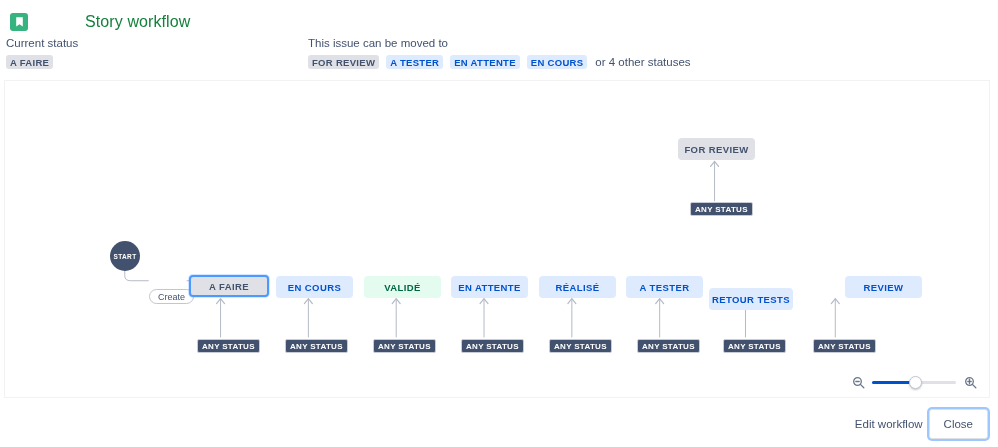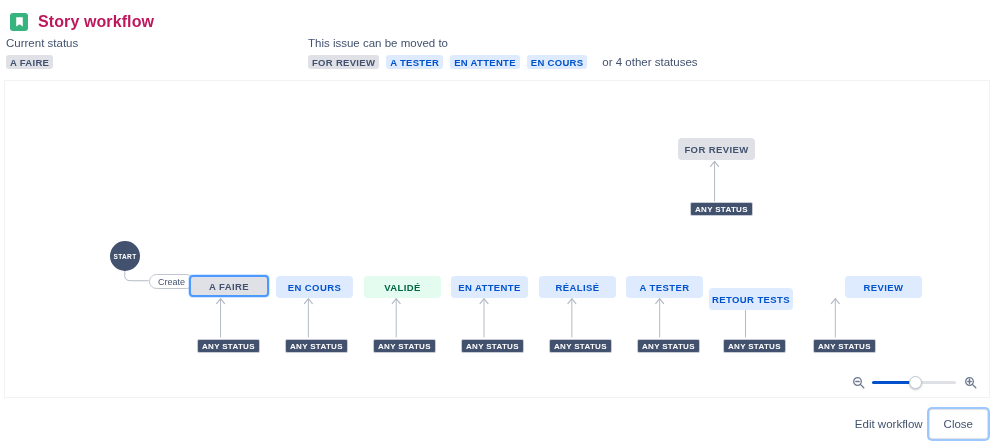--- a/index.html
+++ b/index.html
@@ -30,24 +30,25 @@
     border-radius: 3px;
     background: #36B37E;
     display: flex;
     align-items: center;
     justify-content: center;
     flex: none;
   }
   .app-icon svg { display: block; }
   .page-title {
     font-size: 16px;
-    font-weight: bold;
-    color: #be185d;
+    font-weight: normal;
+    color: #15803d;
     letter-spacing: 0.1px;
     line-height: 18px;
+    margin-left: 47px;
   }
 
   
   .status-strip {
     position: relative;
     height: 40px;
     padding-left: 6px;
   }
   .status-col { position: absolute; top: 0; }
   .col-current { left: 6px; }
@@ -73,21 +74,21 @@
     border-radius: 3px;
     line-height: 11px;
     white-space: nowrap;
   }
   .badge.gray { background: #DFE1E6; color: #42526E; }
   .badge.blue { background: #DEEBFF; color: #0052CC; }
   .other-statuses {
     font-size: 11.5px;
     color: #42526E;
     white-space: nowrap;
-    margin-left: 8px;
+    margin-left: 1px;
   }
 
   
   .canvas {
     position: absolute;
     left: 4px;
     top: 80px;
     width: 986px;
     height: 318px;
     border: 1px solid #F1F2F4;
@@ -327,21 +328,21 @@
         <path d="M652 224 L656 219 L660 224"></path>
         <path d="M738 224 L742 219 L746 224"></path>
         <path d="M828 224 L832 219 L836 224"></path>
 
         <path d="M207 207 L212 212 L217 207"></path>
       </g>
     </svg>
 
     <div class="start-node" style="left:105px; top:160px;">START</div>
 
-    <div class="pill" style="left:144px; top:193px;">Create</div>
+    <div class="pill" style="left:144px; top:208px;">Create</div>
 
     <div class="node gray" style="left:673px; top:57px; width:77px;">FOR REVIEW</div>
     <div class="any-status" style="left:685px; top:121px;">ANY STATUS</div>
 
     <div class="node gray selected" style="left:184px; top:194px; width:80px;">A FAIRE</div>
     <div class="node blue" style="left:271px; top:195px; width:77px;">EN COURS</div>
     <div class="node green" style="left:359px; top:195px; width:77px;">VALIDÉ</div>
     <div class="node blue" style="left:446px; top:195px; width:77px;">EN ATTENTE</div>
     <div class="node blue" style="left:534px; top:195px; width:77px;">RÉALISÉ</div>
     <div class="node blue" style="left:621px; top:195px; width:77px;">A TESTER</div>

